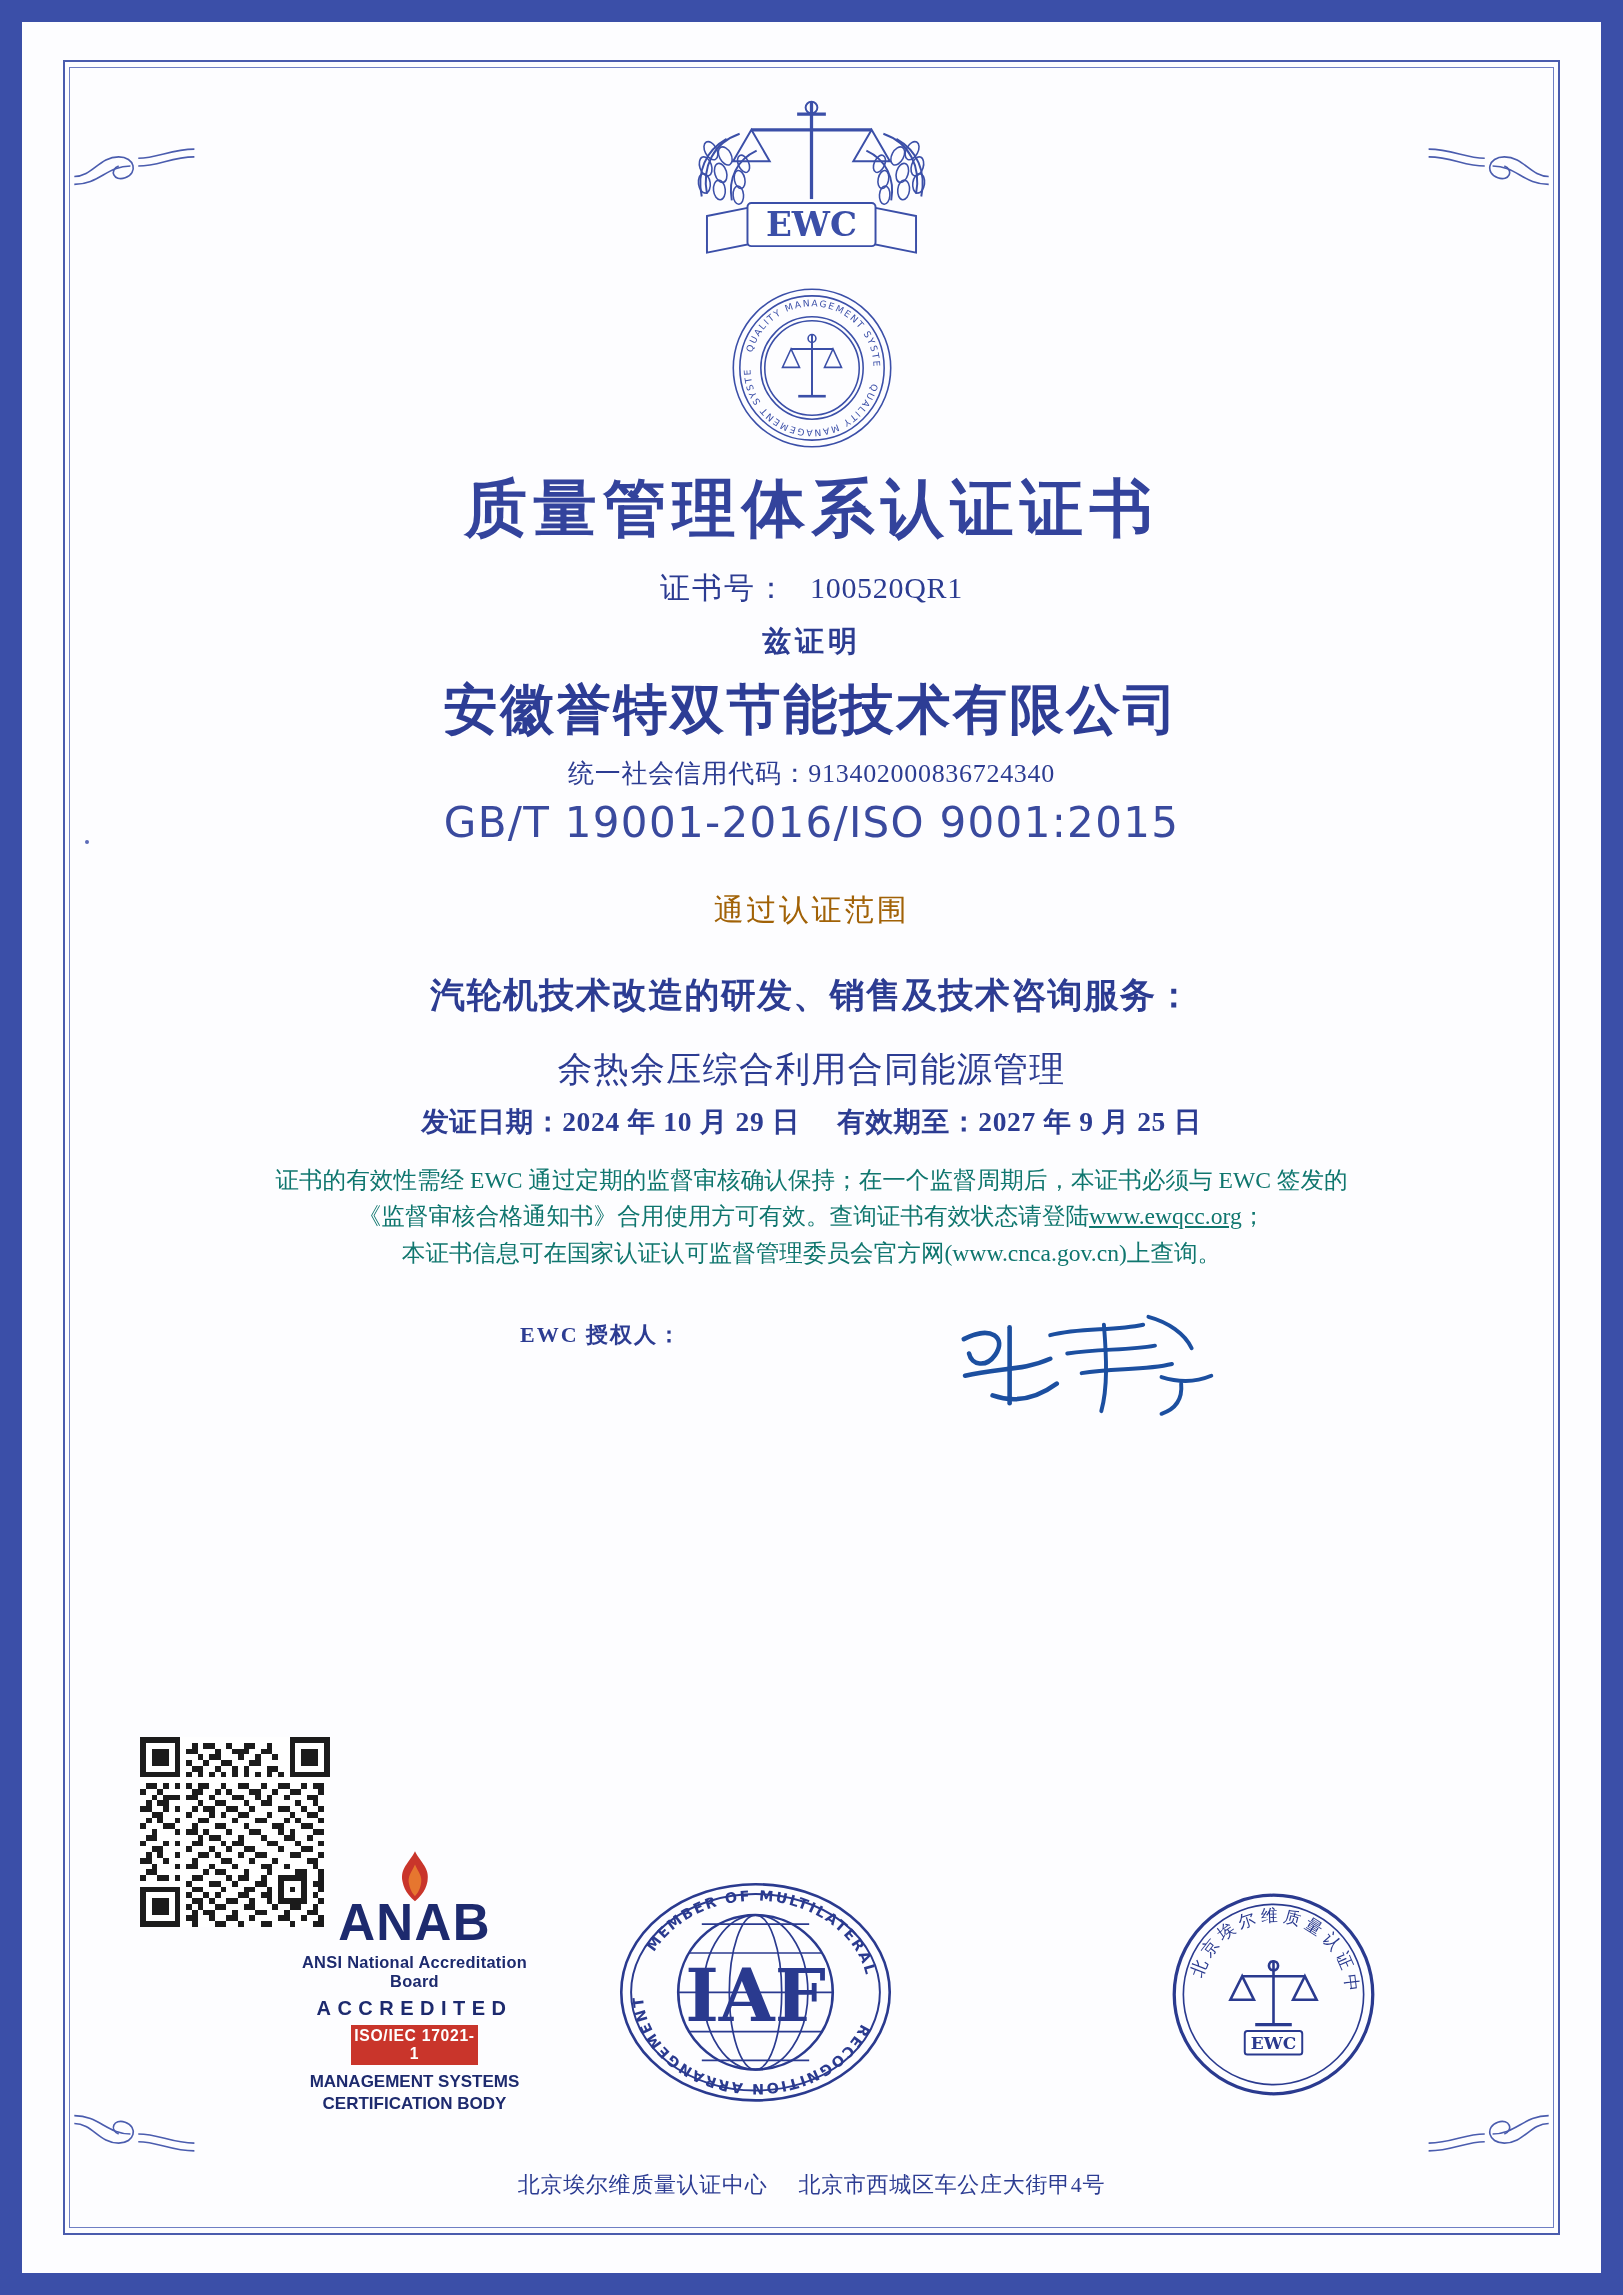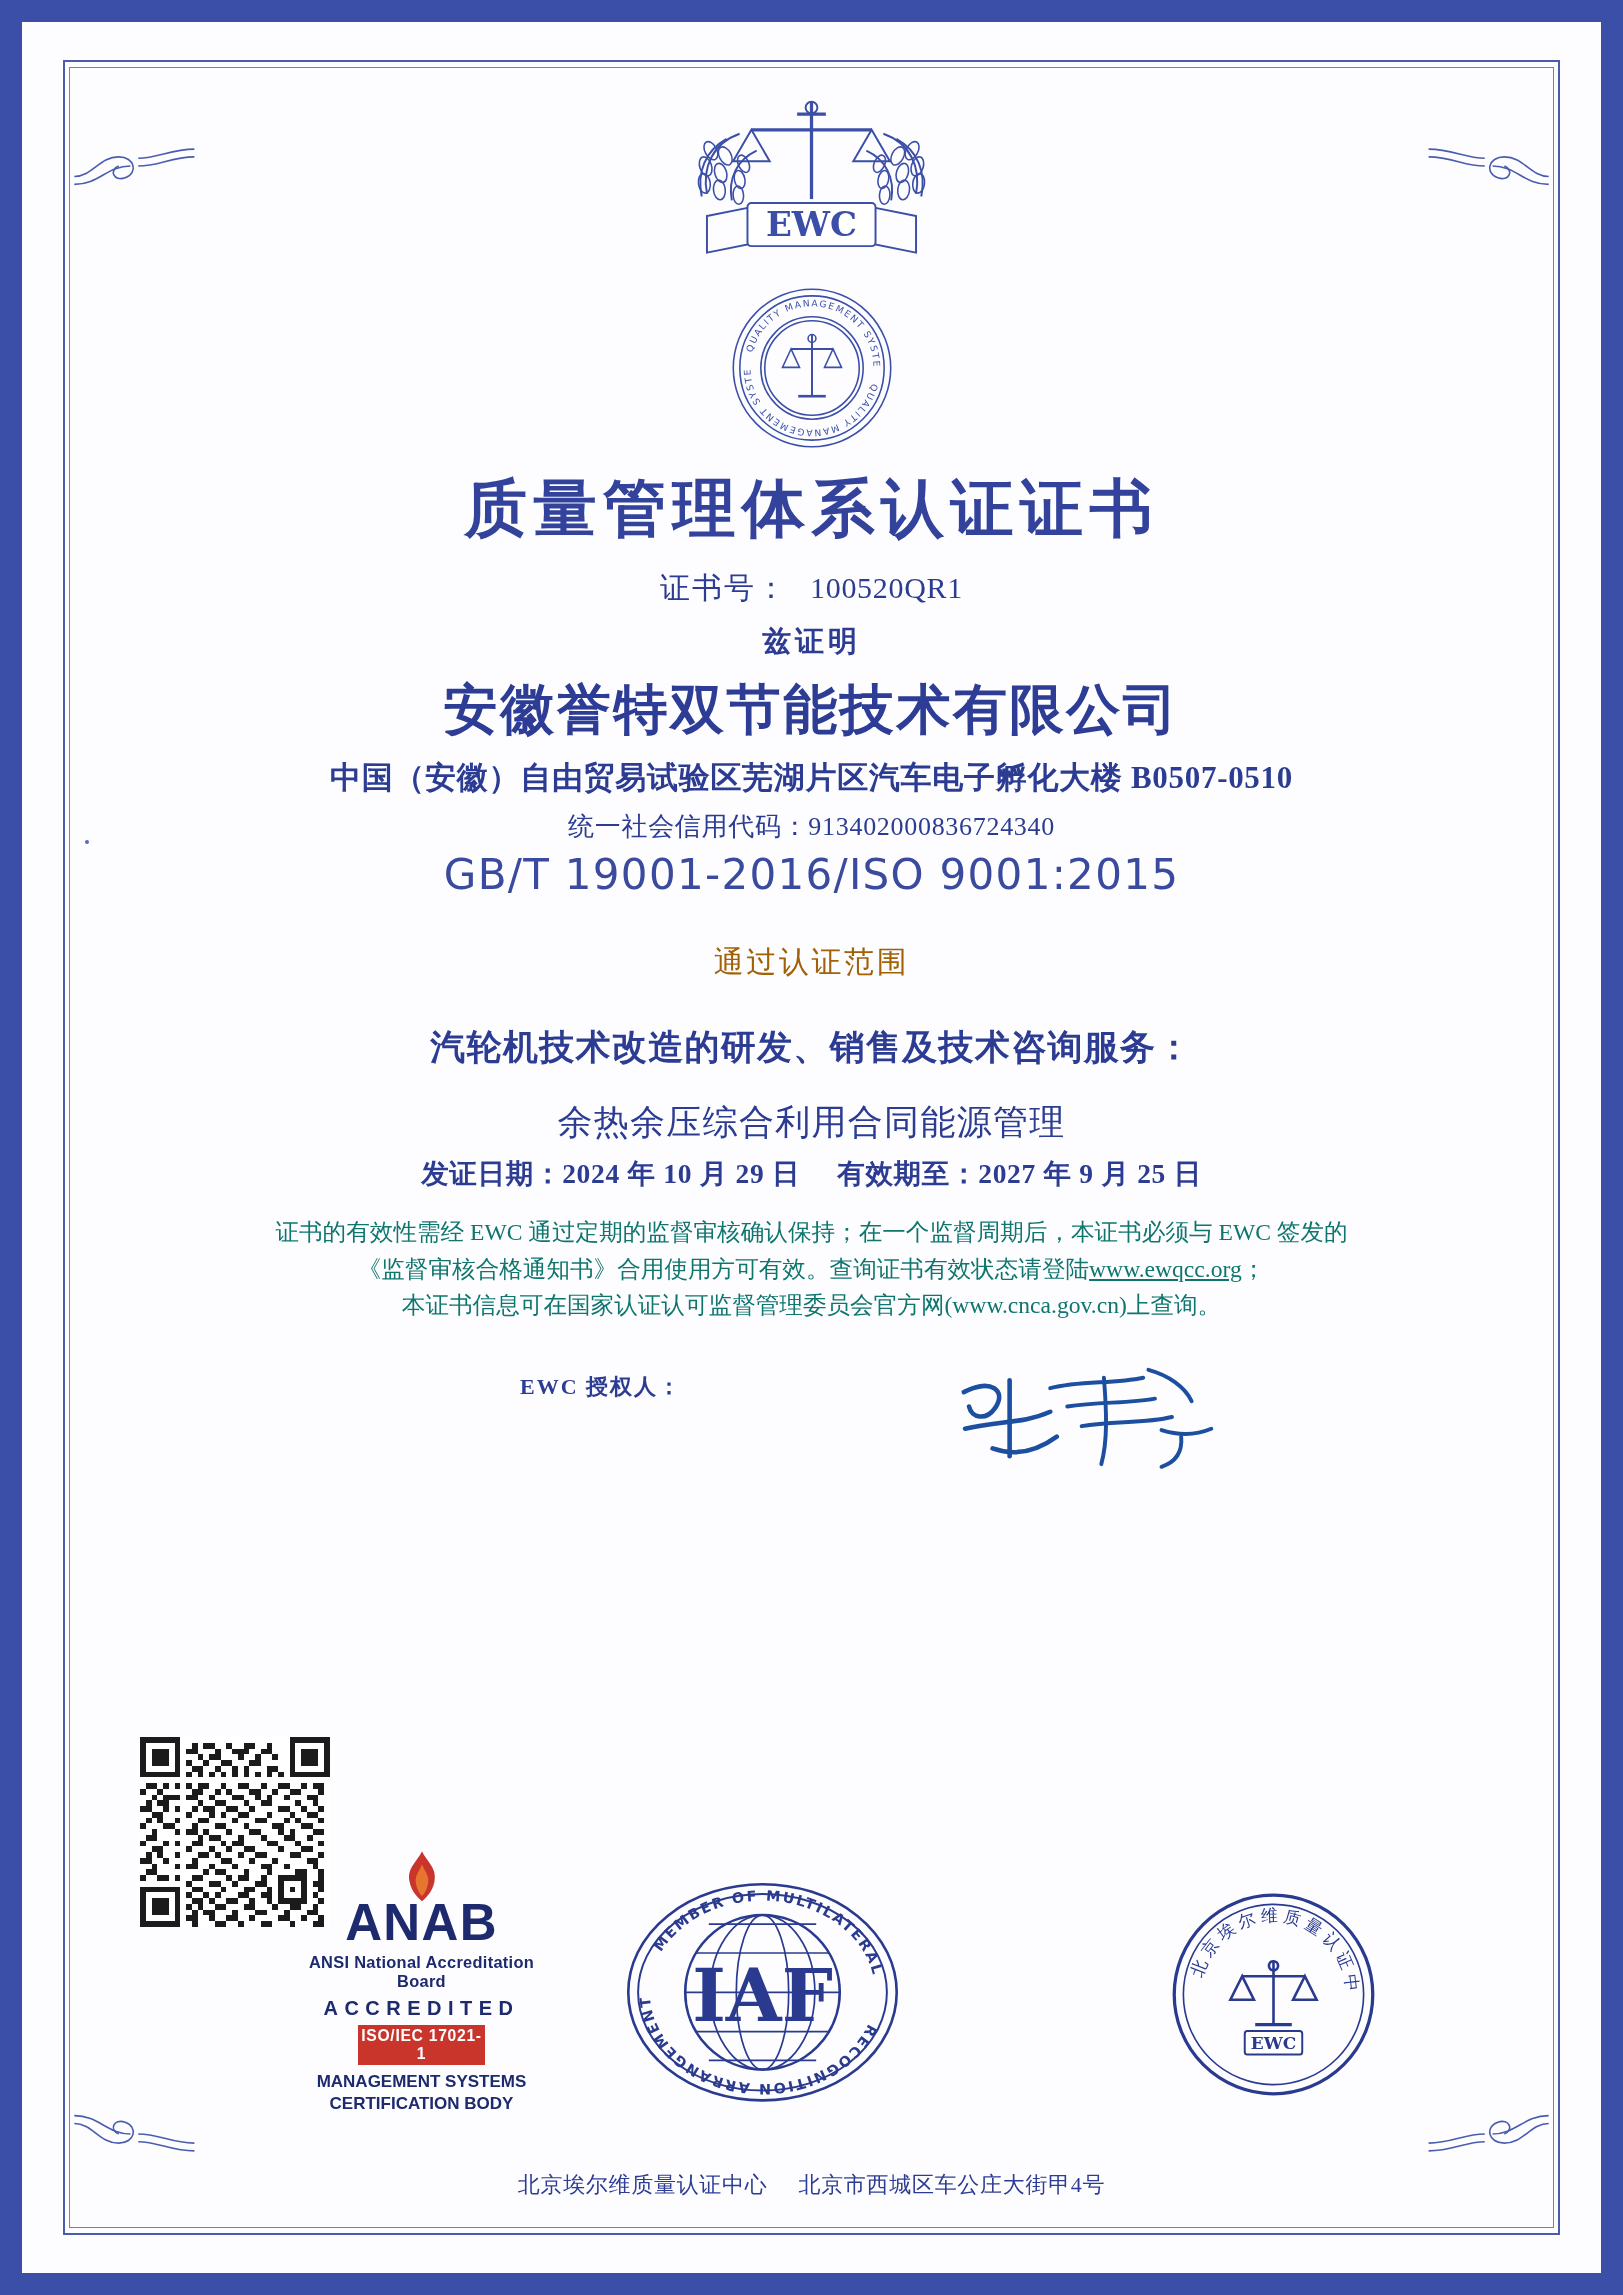--- a/index.html
+++ b/index.html
@@ -226,21 +226,21 @@
     position: absolute;
     left: 118px;
     top: 1715px;
     width: 190px;
     height: 190px;
   }
 
   
   .logos {
     position: absolute;
-    left: 79px;
+    left: 72px;
     right: 79px;
     bottom: 134px;
     height: 262px;
   }
   .logo-anab {
     position: absolute;
     left: 183px;
     top: 19.6px;
     width: 275px;
     text-align: center;
@@ -461,21 +461,20 @@
       <div class="cert-title">质量管理体系认证证书</div>
 
       <div class="cert-no-row">
         <span>证书号：</span><span class="num">100520QR1</span>
       </div>
 
       <div class="hereby">兹证明</div>
 
       <div class="company">安徽誉特双节能技术有限公司</div>
 
-      <div class="address">中国（安徽）自由贸易试验区芜湖片区汽车电子孵化大楼 B0507-0510</div>
 
       <div class="credit-code">统一社会信用代码：913402000836724340</div>
 
       <div class="standard-code">GB/T 19001-2016/ISO 9001:2015</div>
 
       <div class="scope-lead">通过认证范围</div>
 
       <div class="scope-line">汽轮机技术改造的研发、销售及技术咨询服务：</div>
       <div class="scope-line second">余热余压综合利用合同能源管理</div>
 

